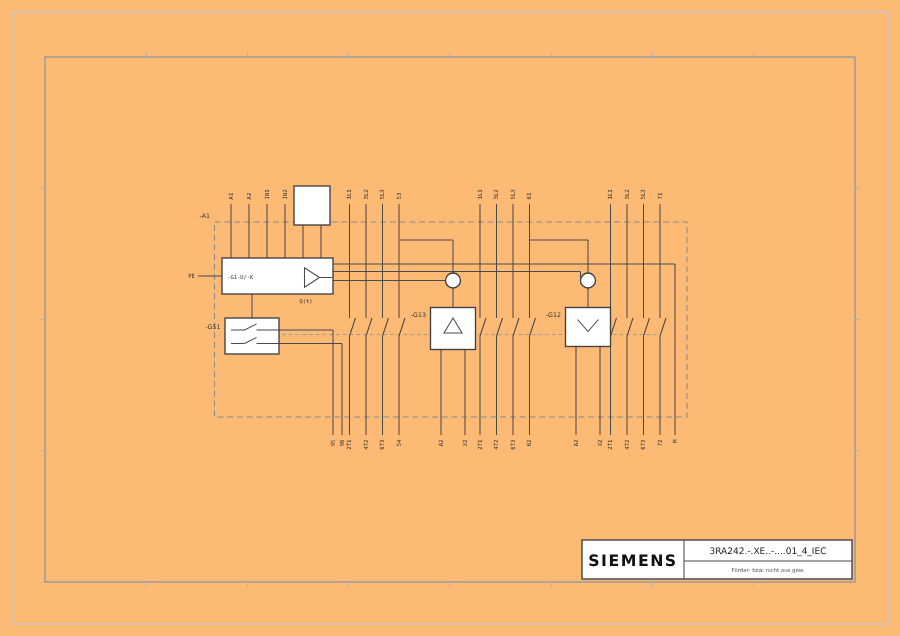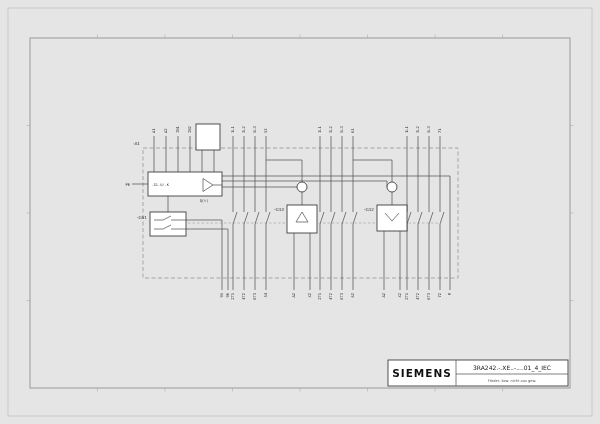--- a/index.html
+++ b/index.html
@@ -1,16 +1,16 @@
 <!DOCTYPE html>
 <html><head>
 <meta charset="utf-8">
 <style>
   html,body{margin:0;padding:0;background:#ffffff;}
-  .page{position:relative;width:600px;height:424px;background:#e5e5e5;overflow:hidden;
+  .page{position:relative;width:600px;height:424px;background:#fdba74;overflow:hidden;
         font-family:"DejaVu Sans",sans-serif;}
   svg{position:absolute;left:0;top:0;}
   .w{stroke:#4a4a4a;stroke-width:0.7;fill:none;}
   .blk{stroke:#3f3f3f;stroke-width:0.9;fill:#ffffff;}
   .dash{stroke:#8a8a8a;stroke-width:0.7;fill:none;stroke-dasharray:4 2.5;}
   .mech{stroke:#9a9a9a;stroke-width:0.6;stroke-dasharray:2.5 2;fill:none;}
   .frame{fill:none;stroke:#9a9a9a;stroke-width:1;}
   .pageborder{fill:none;stroke:#c6c6c6;stroke-width:0.9;}
   .tick{stroke:#b5b5b5;stroke-width:0.7;}
   .tlabel{font:3.8px "DejaVu Sans Mono",monospace;fill:#333;}

